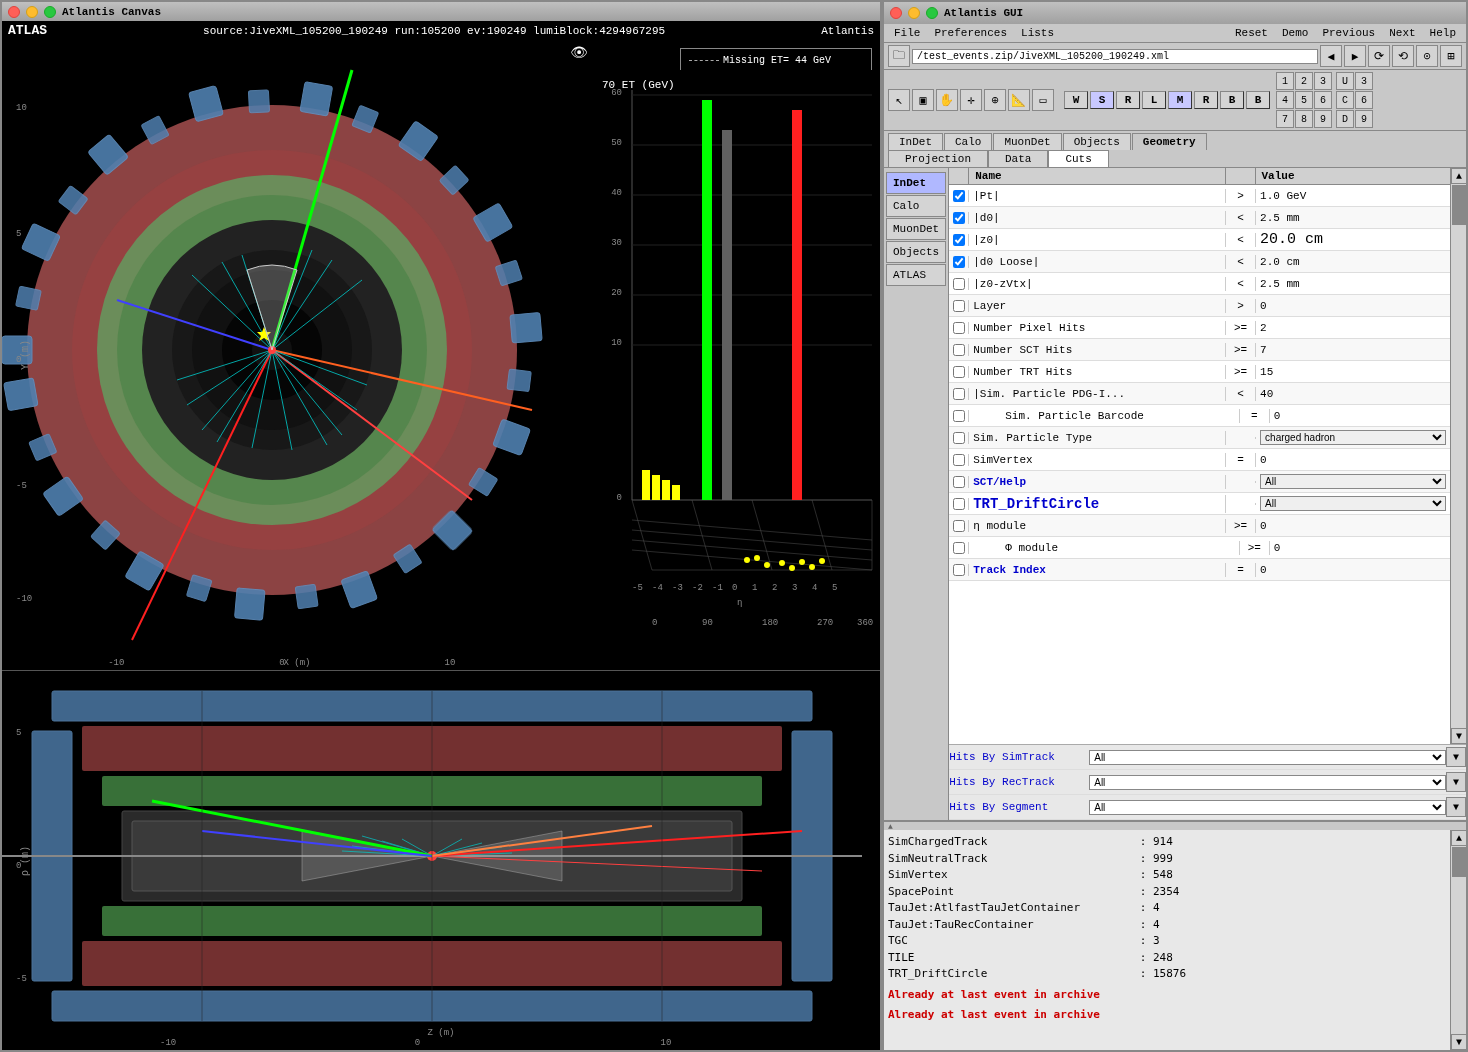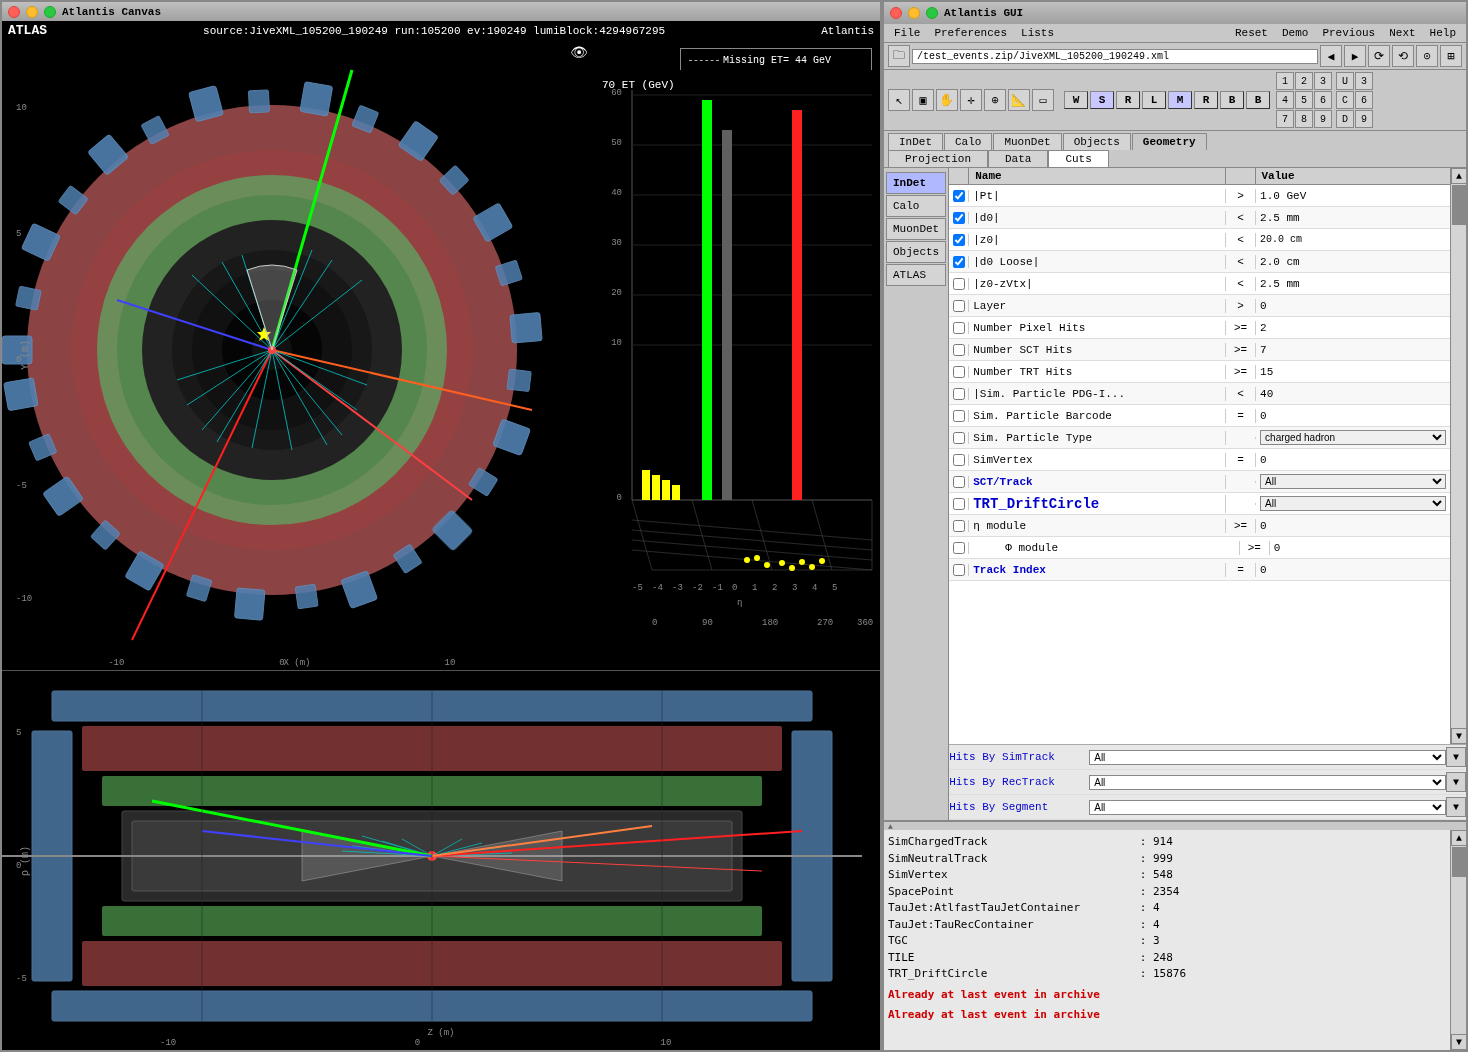--- a/index.html
+++ b/index.html
@@ -505,21 +505,21 @@
                 <div style="flex: 2 1 0%; border-right: 1px solid rgb(204, 204, 204); padding: 1px 4px; font-size: 11px;">|d0|</div>
                 <div style="width: 30px; border-right: 1px solid rgb(204, 204, 204); text-align: center; font-size: 11px; padding: 1px 2px;">&lt;</div>
                 <div style="flex: 1.5 1 0%; padding: 1px 4px; font-size: 11px;">2.5 mm</div>
               </div>
               <div style="display: flex; align-items: center; border-bottom: 1px solid rgb(221, 221, 221); min-height: 22px; background: white;">
                 <div style="width: 20px; border-right: 1px solid rgb(204, 204, 204); display: flex; align-items: center; justify-content: center;">
                   <input type="checkbox" checked="" style="width: 12px; height: 12px;">
                 </div>
                 <div style="flex: 2 1 0%; border-right: 1px solid rgb(204, 204, 204); padding: 1px 4px; font-size: 11px;">|z0|</div>
                 <div style="width: 30px; border-right: 1px solid rgb(204, 204, 204); text-align: center; font-size: 11px; padding: 1px 2px;">&lt;</div>
-                <div style="flex: 1.5 1 0%; padding: 1px 4px; font-size: 10px; font-family: Liberation Mono, monospace;">20.0 cm</div>
+                <div style="flex: 1.5 1 0%; padding: 1px 4px; font-size: 15px; font-family: Liberation Mono, monospace;">20.0 cm</div>
               </div>
               <div style="display: flex; align-items: center; border-bottom: 1px solid rgb(221, 221, 221); min-height: 22px; background: rgb(248, 248, 248);">
                 <div style="width: 20px; border-right: 1px solid rgb(204, 204, 204); display: flex; align-items: center; justify-content: center;">
                   <input type="checkbox" checked="" style="width: 12px; height: 12px;">
                 </div>
                 <div style="flex: 2 1 0%; border-right: 1px solid rgb(204, 204, 204); padding: 1px 4px; font-size: 11px;">|d0 Loose|</div>
                 <div style="width: 30px; border-right: 1px solid rgb(204, 204, 204); text-align: center; font-size: 11px; padding: 1px 2px;">&lt;</div>
                 <div style="flex: 1.5 1 0%; padding: 1px 4px; font-size: 11px;">2.0 cm</div>
               </div>
               <div style="display: flex; align-items: center; border-bottom: 1px solid rgb(221, 221, 221); min-height: 22px; background: white;">
@@ -567,21 +567,21 @@
                   <input type="checkbox" style="width: 12px; height: 12px;">
                 </div>
                 <div style="flex: 2 1 0%; border-right: 1px solid rgb(204, 204, 204); padding: 1px 4px; font-size: 11px;">|Sim. Particle PDG-I...</div>
                 <div style="width: 30px; border-right: 1px solid rgb(204, 204, 204); text-align: center; font-size: 11px; padding: 1px 2px;">&lt;</div>
                 <div style="flex: 1.5 1 0%; padding: 1px 4px; font-size: 11px;">40</div>
               </div>
               <div style="display: flex; align-items: center; border-bottom: 1px solid rgb(221, 221, 221); min-height: 22px; background: white;">
                 <div style="width: 20px; border-right: 1px solid rgb(204, 204, 204); display: flex; align-items: center; justify-content: center;">
                   <input type="checkbox" style="width: 12px; height: 12px;">
                 </div>
-                <div style="flex: 2 1 0%; border-right: 1px solid rgb(204, 204, 204); padding: 1px 4px; font-size: 11px;">Sim. Particle Barcode</div>
+                <div style="flex: 2 1 0%; border-right: 1px solid rgb(204, 204, 204); padding: 1px 4px; font-size: 11px; margin-left: 32px;">Sim. Particle Barcode</div>
                 <div style="width: 30px; border-right: 1px solid rgb(204, 204, 204); text-align: center; font-size: 11px; padding: 1px 2px;">=</div>
                 <div style="flex: 1.5 1 0%; padding: 1px 4px; font-size: 11px;">0</div>
               </div>
               <div style="display: flex; align-items: center; border-bottom: 1px solid rgb(221, 221, 221); min-height: 22px; background: rgb(248, 248, 248);">
                 <div style="width: 20px; border-right: 1px solid rgb(204, 204, 204); display: flex; align-items: center; justify-content: center;">
                   <input type="checkbox" style="width: 12px; height: 12px;">
                 </div>
                 <div style="flex: 2 1 0%; border-right: 1px solid rgb(204, 204, 204); padding: 1px 4px; font-size: 11px;">Sim. Particle Type</div>
                 <div style="width: 30px; border-right: 1px solid rgb(204, 204, 204); text-align: center; font-size: 11px; padding: 1px 2px;"></div>
                 <div style="flex: 1.5 1 0%; padding: 1px 4px; font-size: 11px;"><select style="width: 100%; font-size: 10px; border: 1px solid rgb(136, 136, 136);"><option>charged hadron</option></select></div>
@@ -591,21 +591,21 @@
                   <input type="checkbox" style="width: 12px; height: 12px;">
                 </div>
                 <div style="flex: 2 1 0%; border-right: 1px solid rgb(204, 204, 204); padding: 1px 4px; font-size: 11px;">SimVertex</div>
                 <div style="width: 30px; border-right: 1px solid rgb(204, 204, 204); text-align: center; font-size: 11px; padding: 1px 2px;">=</div>
                 <div style="flex: 1.5 1 0%; padding: 1px 4px; font-size: 11px;">0</div>
               </div>
               <div style="display: flex; align-items: center; border-bottom: 1px solid rgb(221, 221, 221); min-height: 22px; background: rgb(248, 248, 248);">
                 <div style="width: 20px; border-right: 1px solid rgb(204, 204, 204); display: flex; align-items: center; justify-content: center;">
                   <input type="checkbox" style="width: 12px; height: 12px;">
                 </div>
-                <div style="flex: 2 1 0%; border-right: 1px solid rgb(204, 204, 204); padding: 1px 4px; font-size: 11px; color: rgb(0, 0, 204); font-weight: bold;">SCT/Track</div>
+                <div style="flex: 2 1 0%; border-right: 1px solid rgb(204, 204, 204); padding: 1px 4px; font-size: 11px; color: rgb(0, 0, 204); font-weight: bold;">SCT/Help</div>
                 <div style="width: 30px; border-right: 1px solid rgb(204, 204, 204); text-align: center; font-size: 11px; padding: 1px 2px;"></div>
                 <div style="flex: 1.5 1 0%; padding: 1px 4px; font-size: 11px;"><select style="width: 100%; font-size: 10px; border: 1px solid rgb(136, 136, 136);"><option>All</option></select></div>
               </div>
               <div style="display: flex; align-items: center; border-bottom: 1px solid rgb(221, 221, 221); min-height: 22px; background: white;">
                 <div style="width: 20px; border-right: 1px solid rgb(204, 204, 204); display: flex; align-items: center; justify-content: center;">
                   <input type="checkbox" style="width: 12px; height: 12px;">
                 </div>
                 <div style="flex: 2 1 0%; border-right: 1px solid rgb(204, 204, 204); padding: 1px 4px; font-size: 14px; color: rgb(0, 0, 204); font-weight: bold;">TRT_DriftCircle</div>
                 <div style="width: 30px; border-right: 1px solid rgb(204, 204, 204); text-align: center; font-size: 11px; padding: 1px 2px;"></div>
                 <div style="flex: 1.5 1 0%; padding: 1px 4px; font-size: 11px;"><select style="width: 100%; font-size: 10px; border: 1px solid rgb(136, 136, 136);"><option>All</option></select></div>

